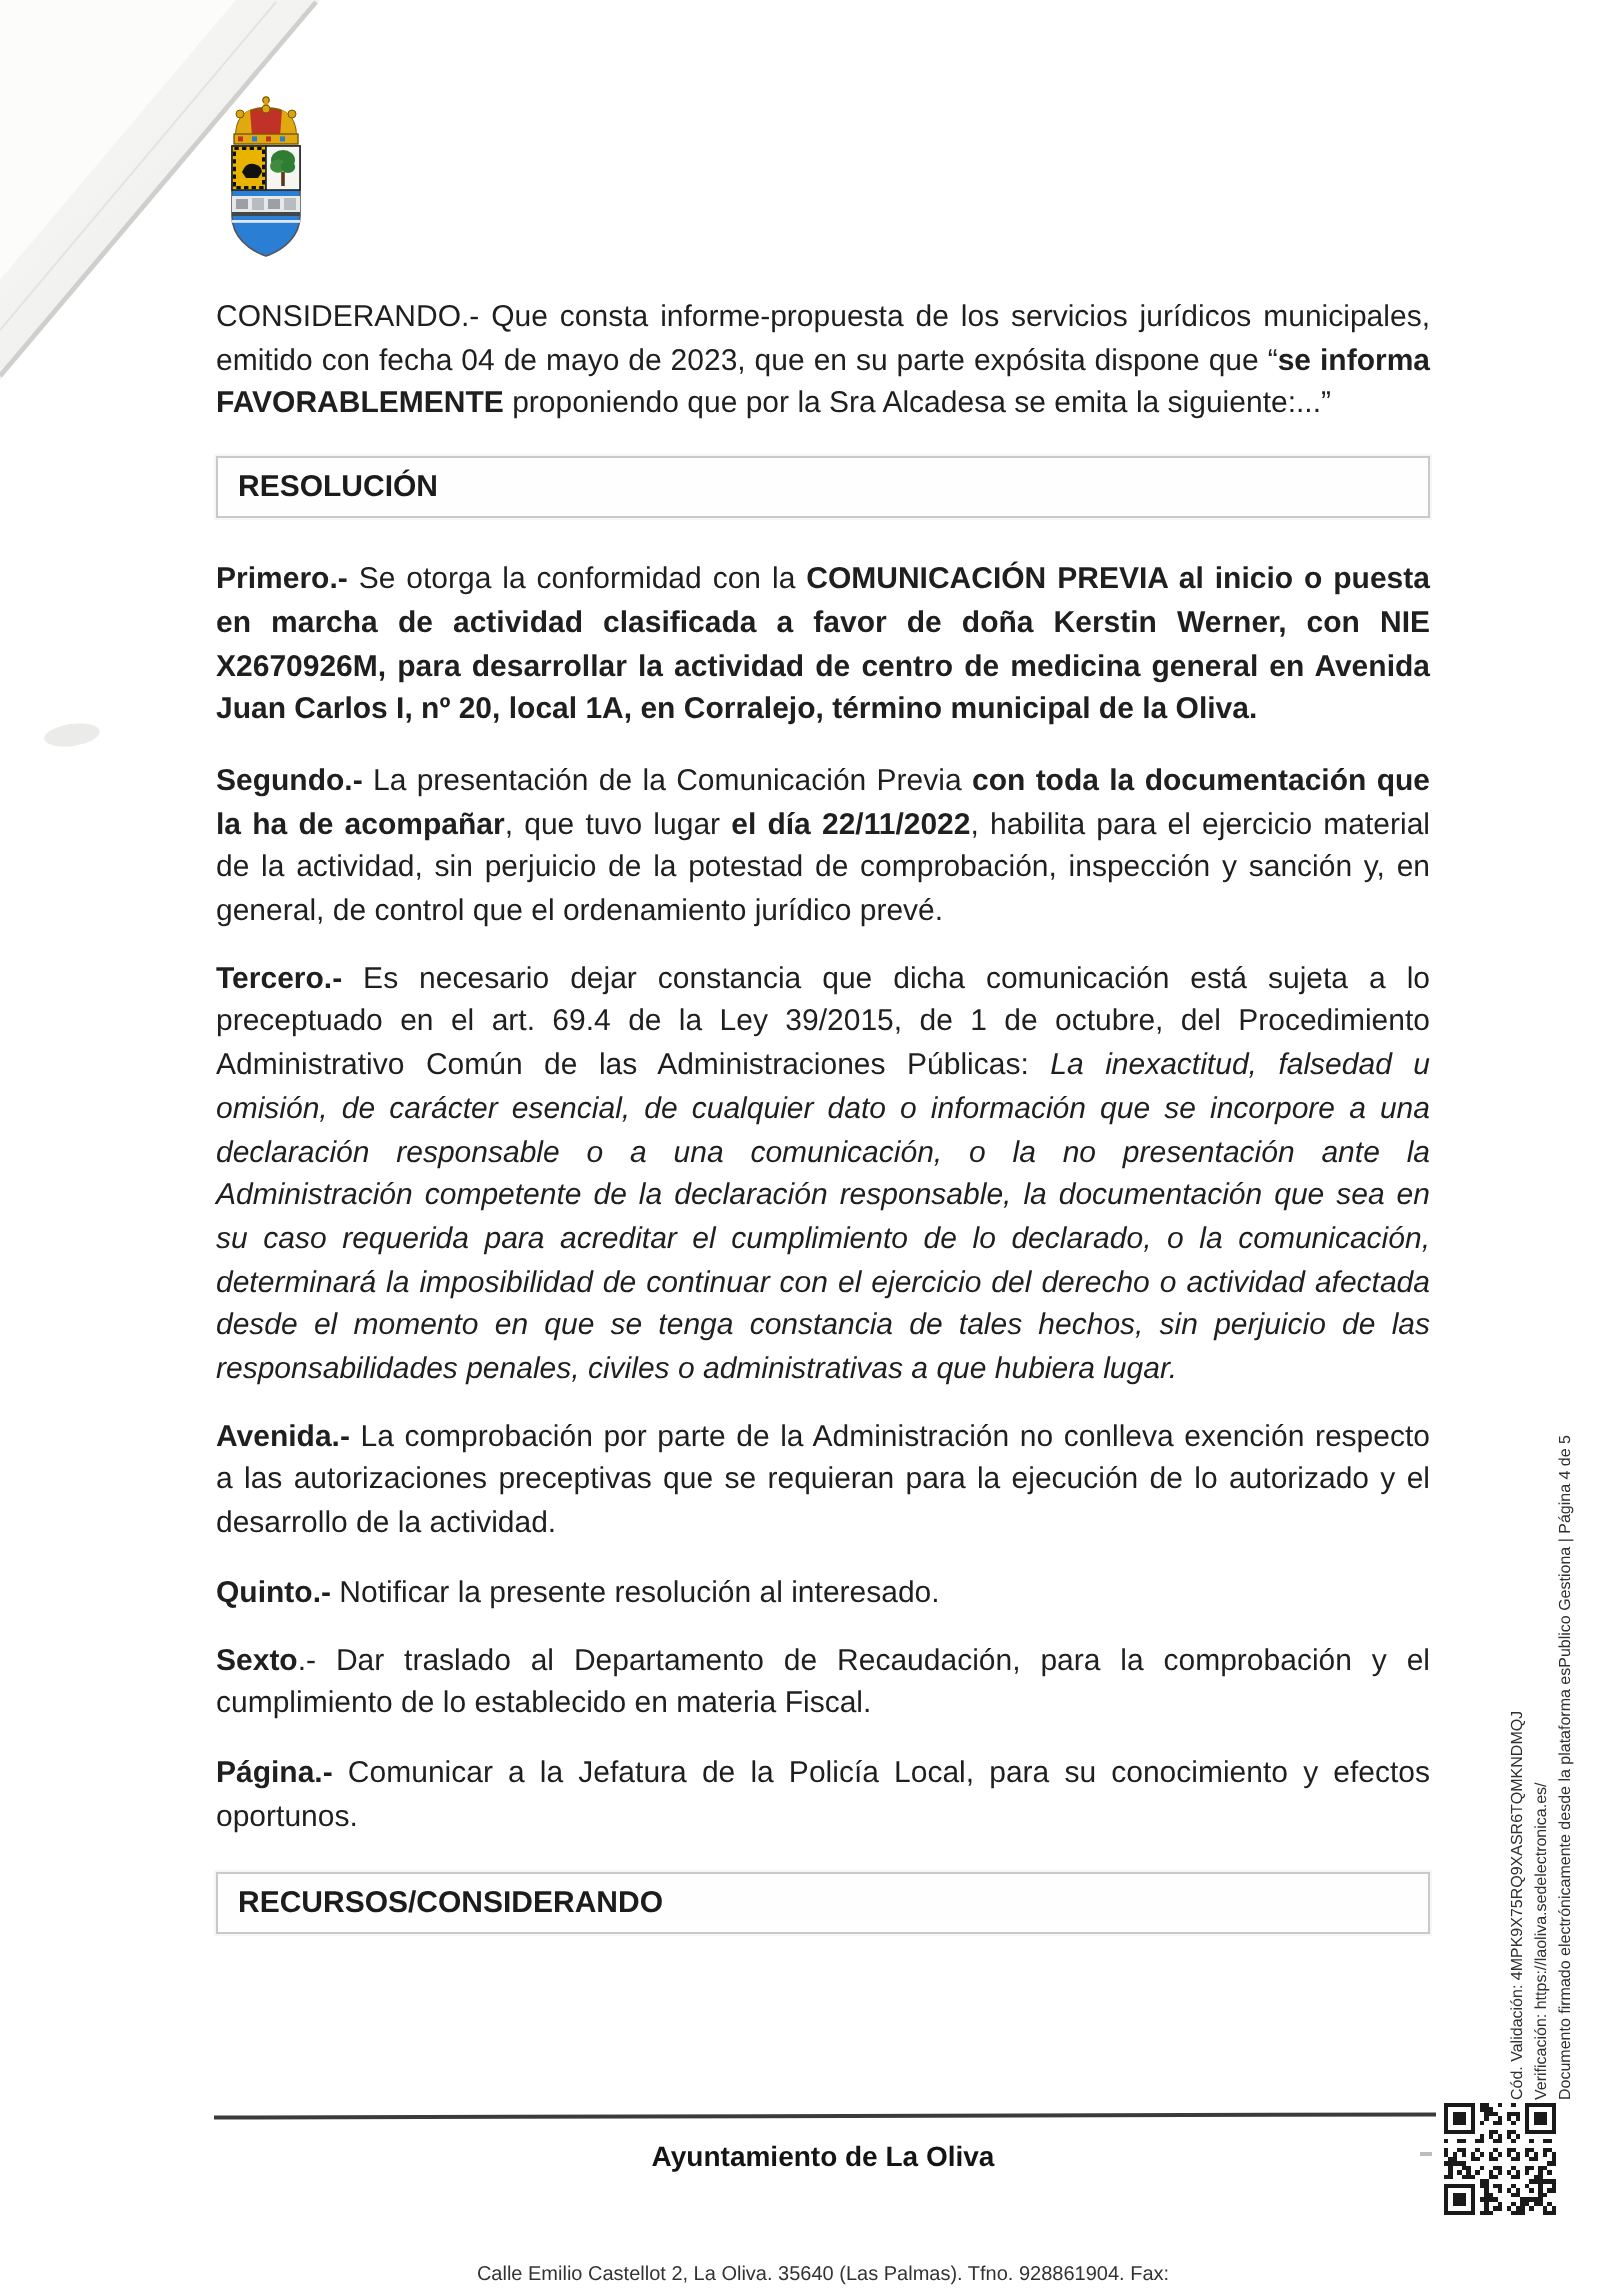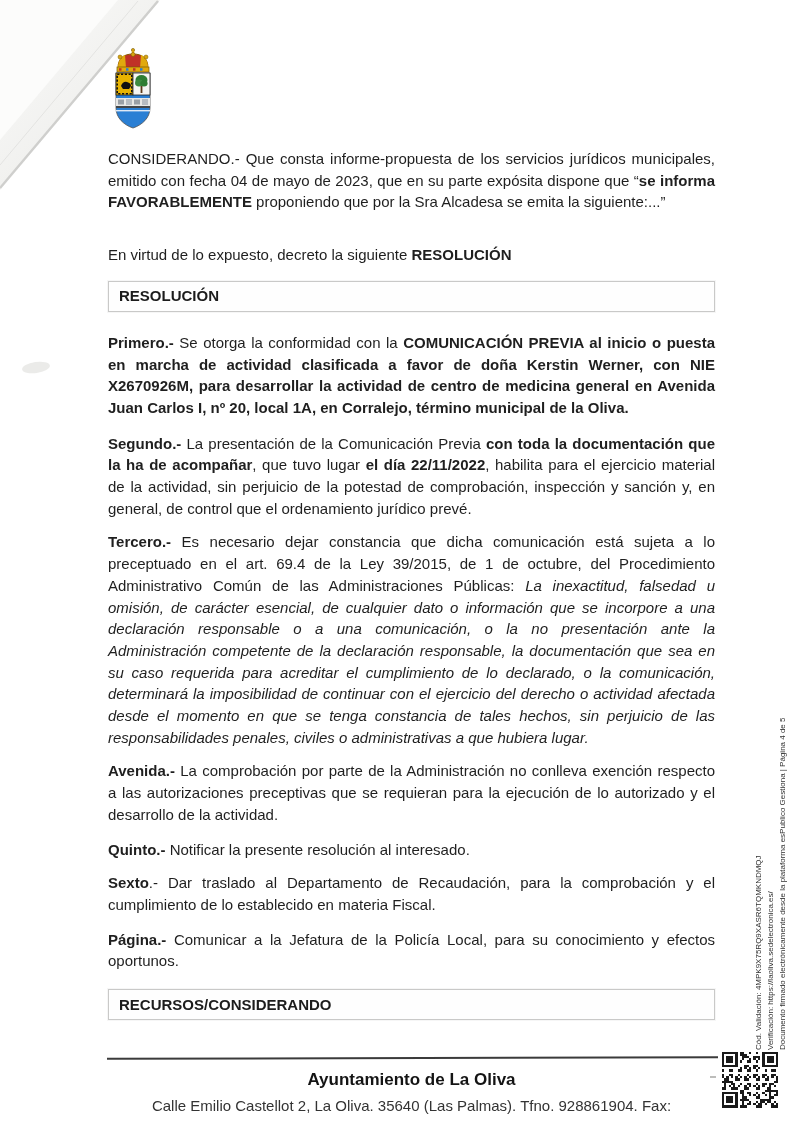--- a/index.html
+++ b/index.html
@@ -29,22 +29,22 @@
   .mt-13{margin-top:13px !important;}
   .mt-box2{margin-top:17px;}
   .section-box{
     border:1px solid #c9c9c8;background:#fefefe;
     height:29px;display:flex;align-items:center;
     padding-left:10px;font-weight:bold;font-size:15px;color:#1c1c1c;
     text-align:left;box-shadow:0 0 0 1px rgba(230,230,228,.35);
   }
   
   .footer-rule{position:absolute;left:107px;top:1057px;width:611px;height:2px;background:#3b3b3b;transform:rotate(-0.15deg);}
-  .footer-title{position:absolute;left:108px;top:1070px;width:607px;text-align:center;font-weight:bold;font-size:17px;color:#141414;}
-  .footer-address{position:absolute;left:108px;top:1097px;width:607px;text-align:center;font-size:15px;color:#333333;}
+  .footer-title{position:absolute;left:108px;top:1070px;width:607px;text-align:center;font-weight:bold;font-size:14px;color:#141414;}
+  .footer-address{position:absolute;left:108px;top:1132px;width:607px;text-align:center;font-size:10px;color:#333333;}
   
   .side-text{position:absolute;left:753px;top:1050px;width:0;height:0;}
   .side-text-inner{
     transform:rotate(-90deg);transform-origin:0 0;
     width:362px;white-space:nowrap;
     font-size:8px;line-height:12px;color:#303030;
   }
   .side-text-inner div{white-space:nowrap;overflow:hidden;}
   
   .qr{position:absolute;left:722px;top:1051px;width:56px;height:57px;}
@@ -101,21 +101,20 @@
   <rect x="32" y="53" width="6" height="6" fill="#b7bcc1"></rect>
   <rect x="6" y="60" width="34" height="2" fill="#44474a"></rect>
   <rect x="6" y="64" width="34" height="1.4" fill="#dfe9f5"></rect>
 </svg>
 
 <div class="scan-smudge"></div>
 <div class="scan-dash"></div>
 
 <div class="content">
   <p><span>CONSIDERANDO.- Que consta informe-propuesta de los servicios jurídicos municipales, emitido con fecha 04 de mayo de 2023, que en su parte expósita dispone que “</span><span class="rb">se informa FAVORABLEMENTE</span><span> proponiendo que por la Sra Alcadesa se emita la siguiente:...”</span></p>
-  <p class="mt-envirtud"><span>En virtud de lo expuesto, decreto la siguiente </span><span class="rb">RESOLUCIÓN</span></p>
 
   <div class="section-box mt-box1">
     <span>RESOLUCIÓN</span>
   </div>
 
   <p class="mt-primero"><span class="rb">Primero.-</span><span> Se otorga la conformidad con la </span><span class="rb">COMUNICACIÓN PREVIA al inicio o puesta en marcha de actividad clasificada a favor de doña Kerstin Werner, con NIE X2670926M, para desarrollar la actividad de centro de medicina general en Avenida Juan Carlos I, nº 20, local 1A, en Corralejo, término municipal de la Oliva.</span></p>
   <p class="mt-segundo"><span class="rb">Segundo.-</span><span> La presentación de la Comunicación Previa </span><span class="rb">con toda la documentación que la ha de acompañar</span><span>, que tuvo lugar </span><span class="rb">el día 22/11/2022</span><span>, habilita para el ejercicio material de la actividad, sin perjuicio de la potestad de comprobación, inspección y sanción y, en general, de control que el ordenamiento jurídico prevé.</span></p>
   <p class="mt-std"><span class="rb">Tercero.-</span><span> Es necesario dejar constancia que dicha comunicación está sujeta a lo preceptuado en el art. 69.4 de la Ley 39/2015, de 1 de octubre, del Procedimiento Administrativo Común de las Administraciones Públicas: </span><span class="ri">La inexactitud, falsedad u omisión, de carácter esencial, de cualquier dato o información que se incorpore a una declaración responsable o a una comunicación, o la no presentación ante la Administración competente de la declaración responsable, la documentación que sea en su caso requerida para acreditar el cumplimiento de lo declarado, o la comunicación, determinará la imposibilidad de continuar con el ejercicio del derecho o actividad afectada desde el momento en que se tenga constancia de tales hechos, sin perjuicio de las responsabilidades penales, civiles o administrativas a que hubiera lugar.</span></p>
   <p class="mt-std"><span class="rb">Avenida.-</span><span> La comprobación por parte de la Administración no conlleva exención respecto a las autorizaciones preceptivas que se requieran para la ejecución de lo autorizado y el desarrollo de la actividad.</span></p>
   <p class="mt-13"><span class="rb">Quinto.-</span><span> Notificar la presente resolución al interesado.</span></p>

